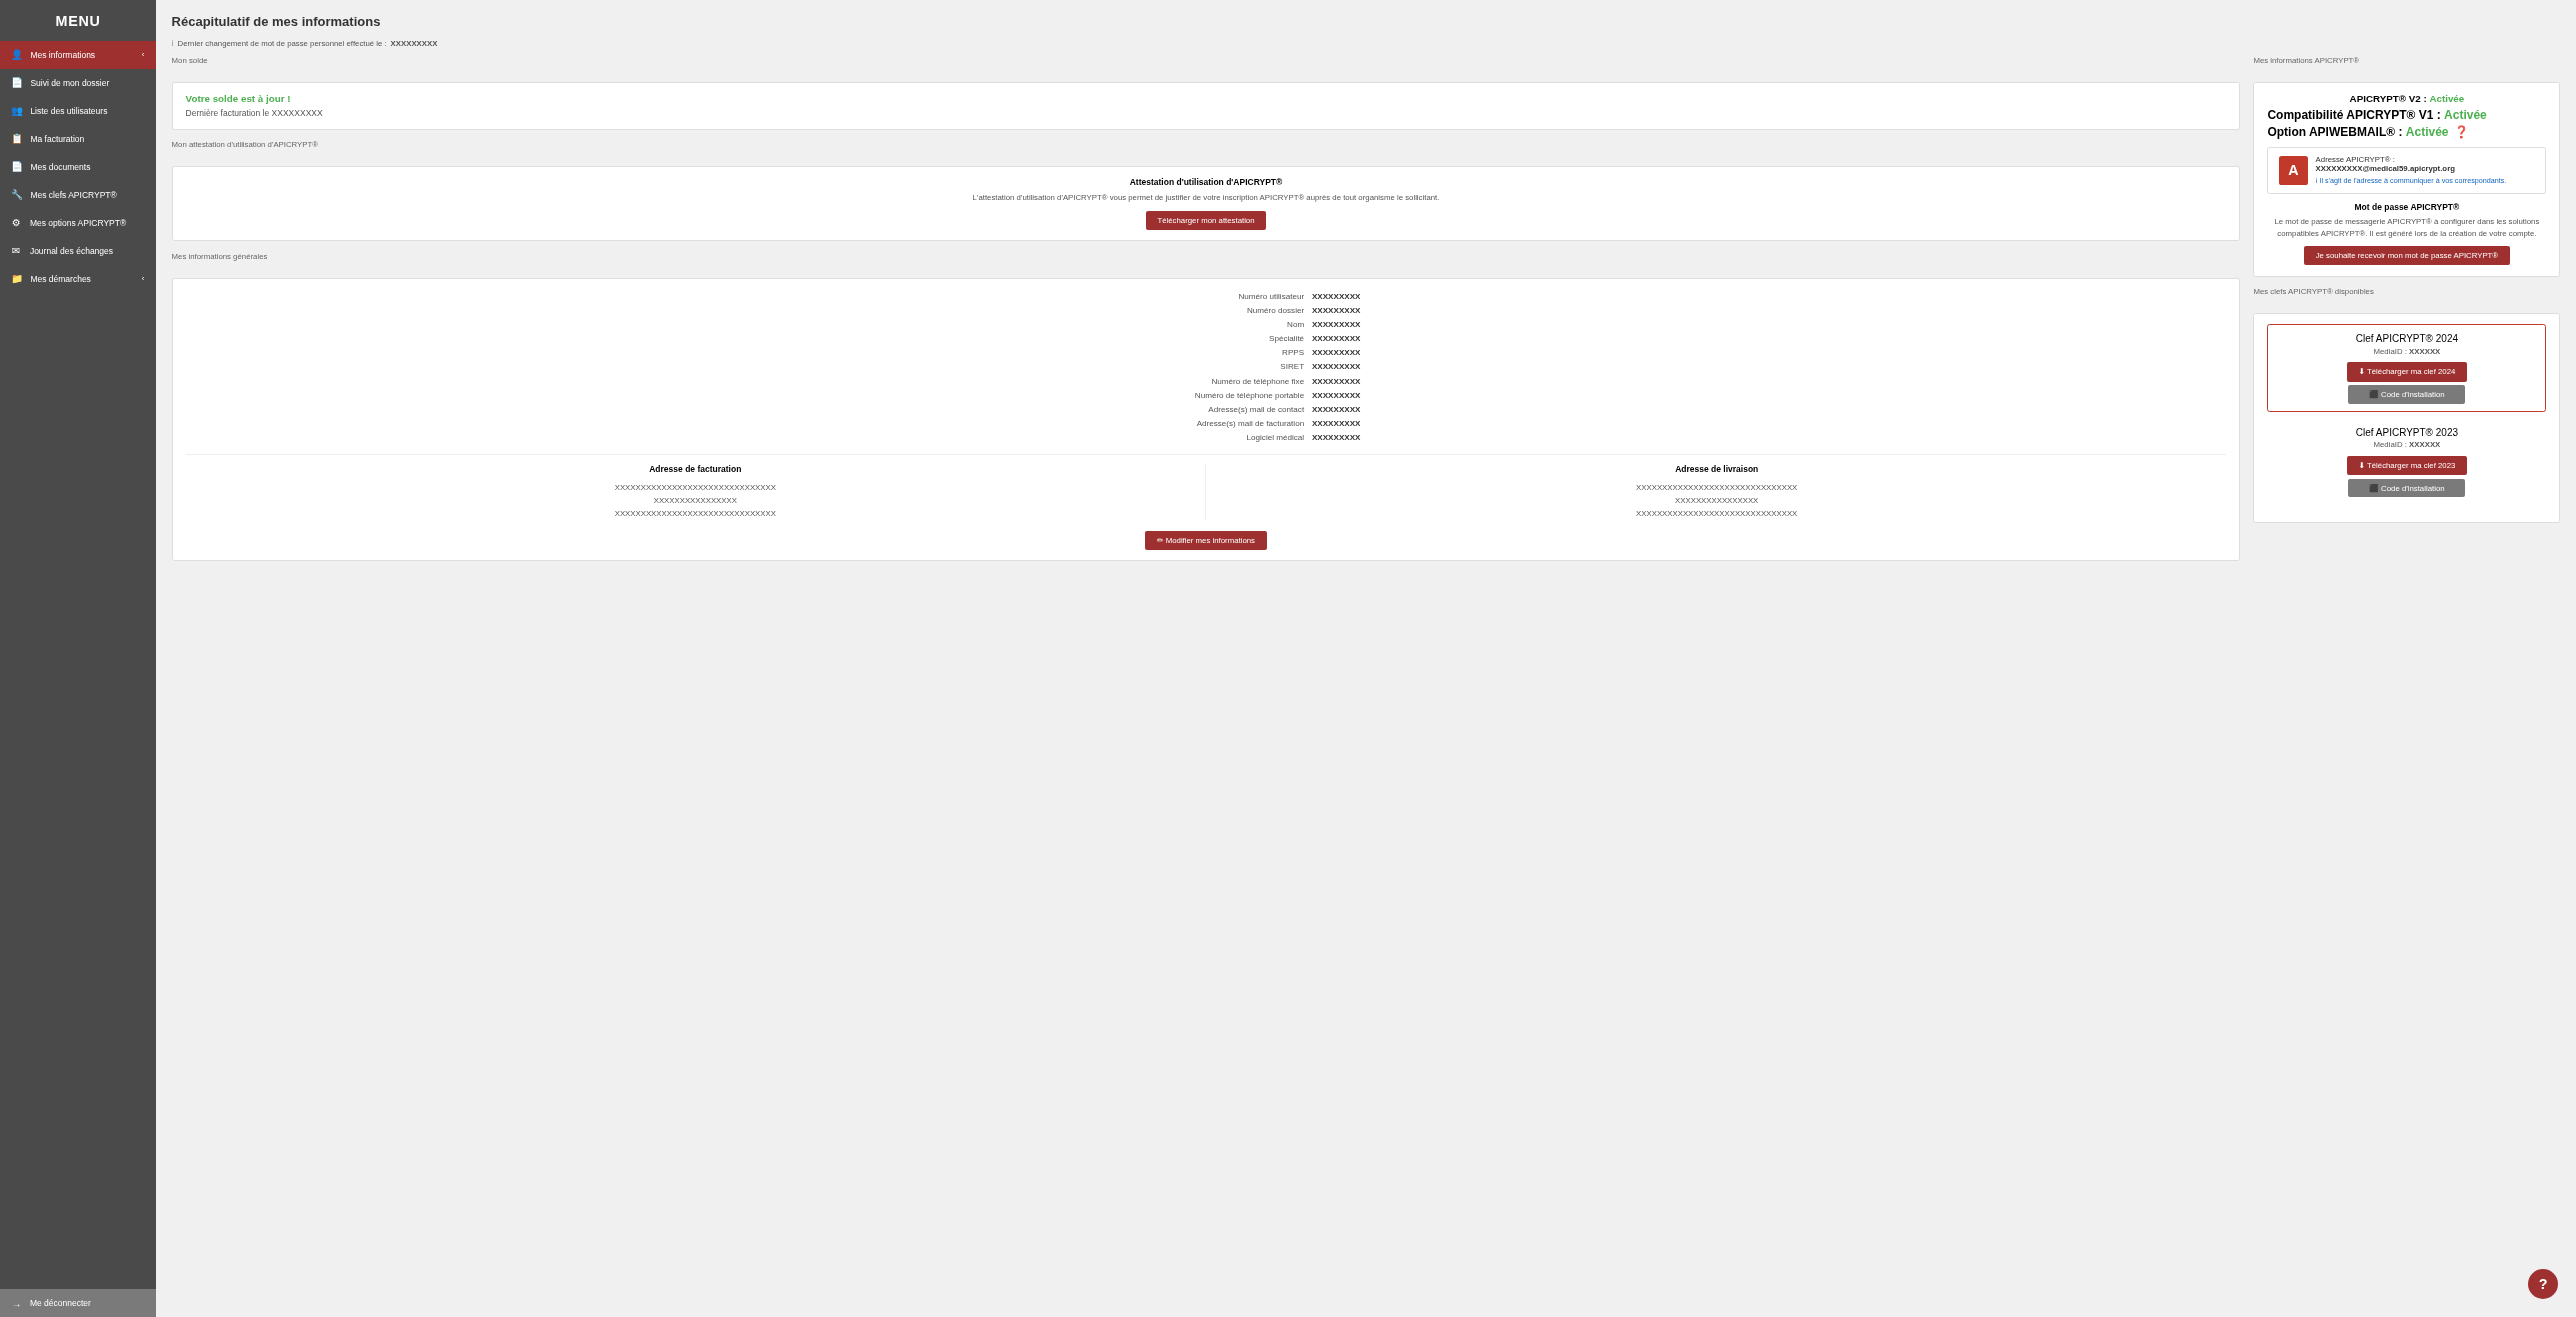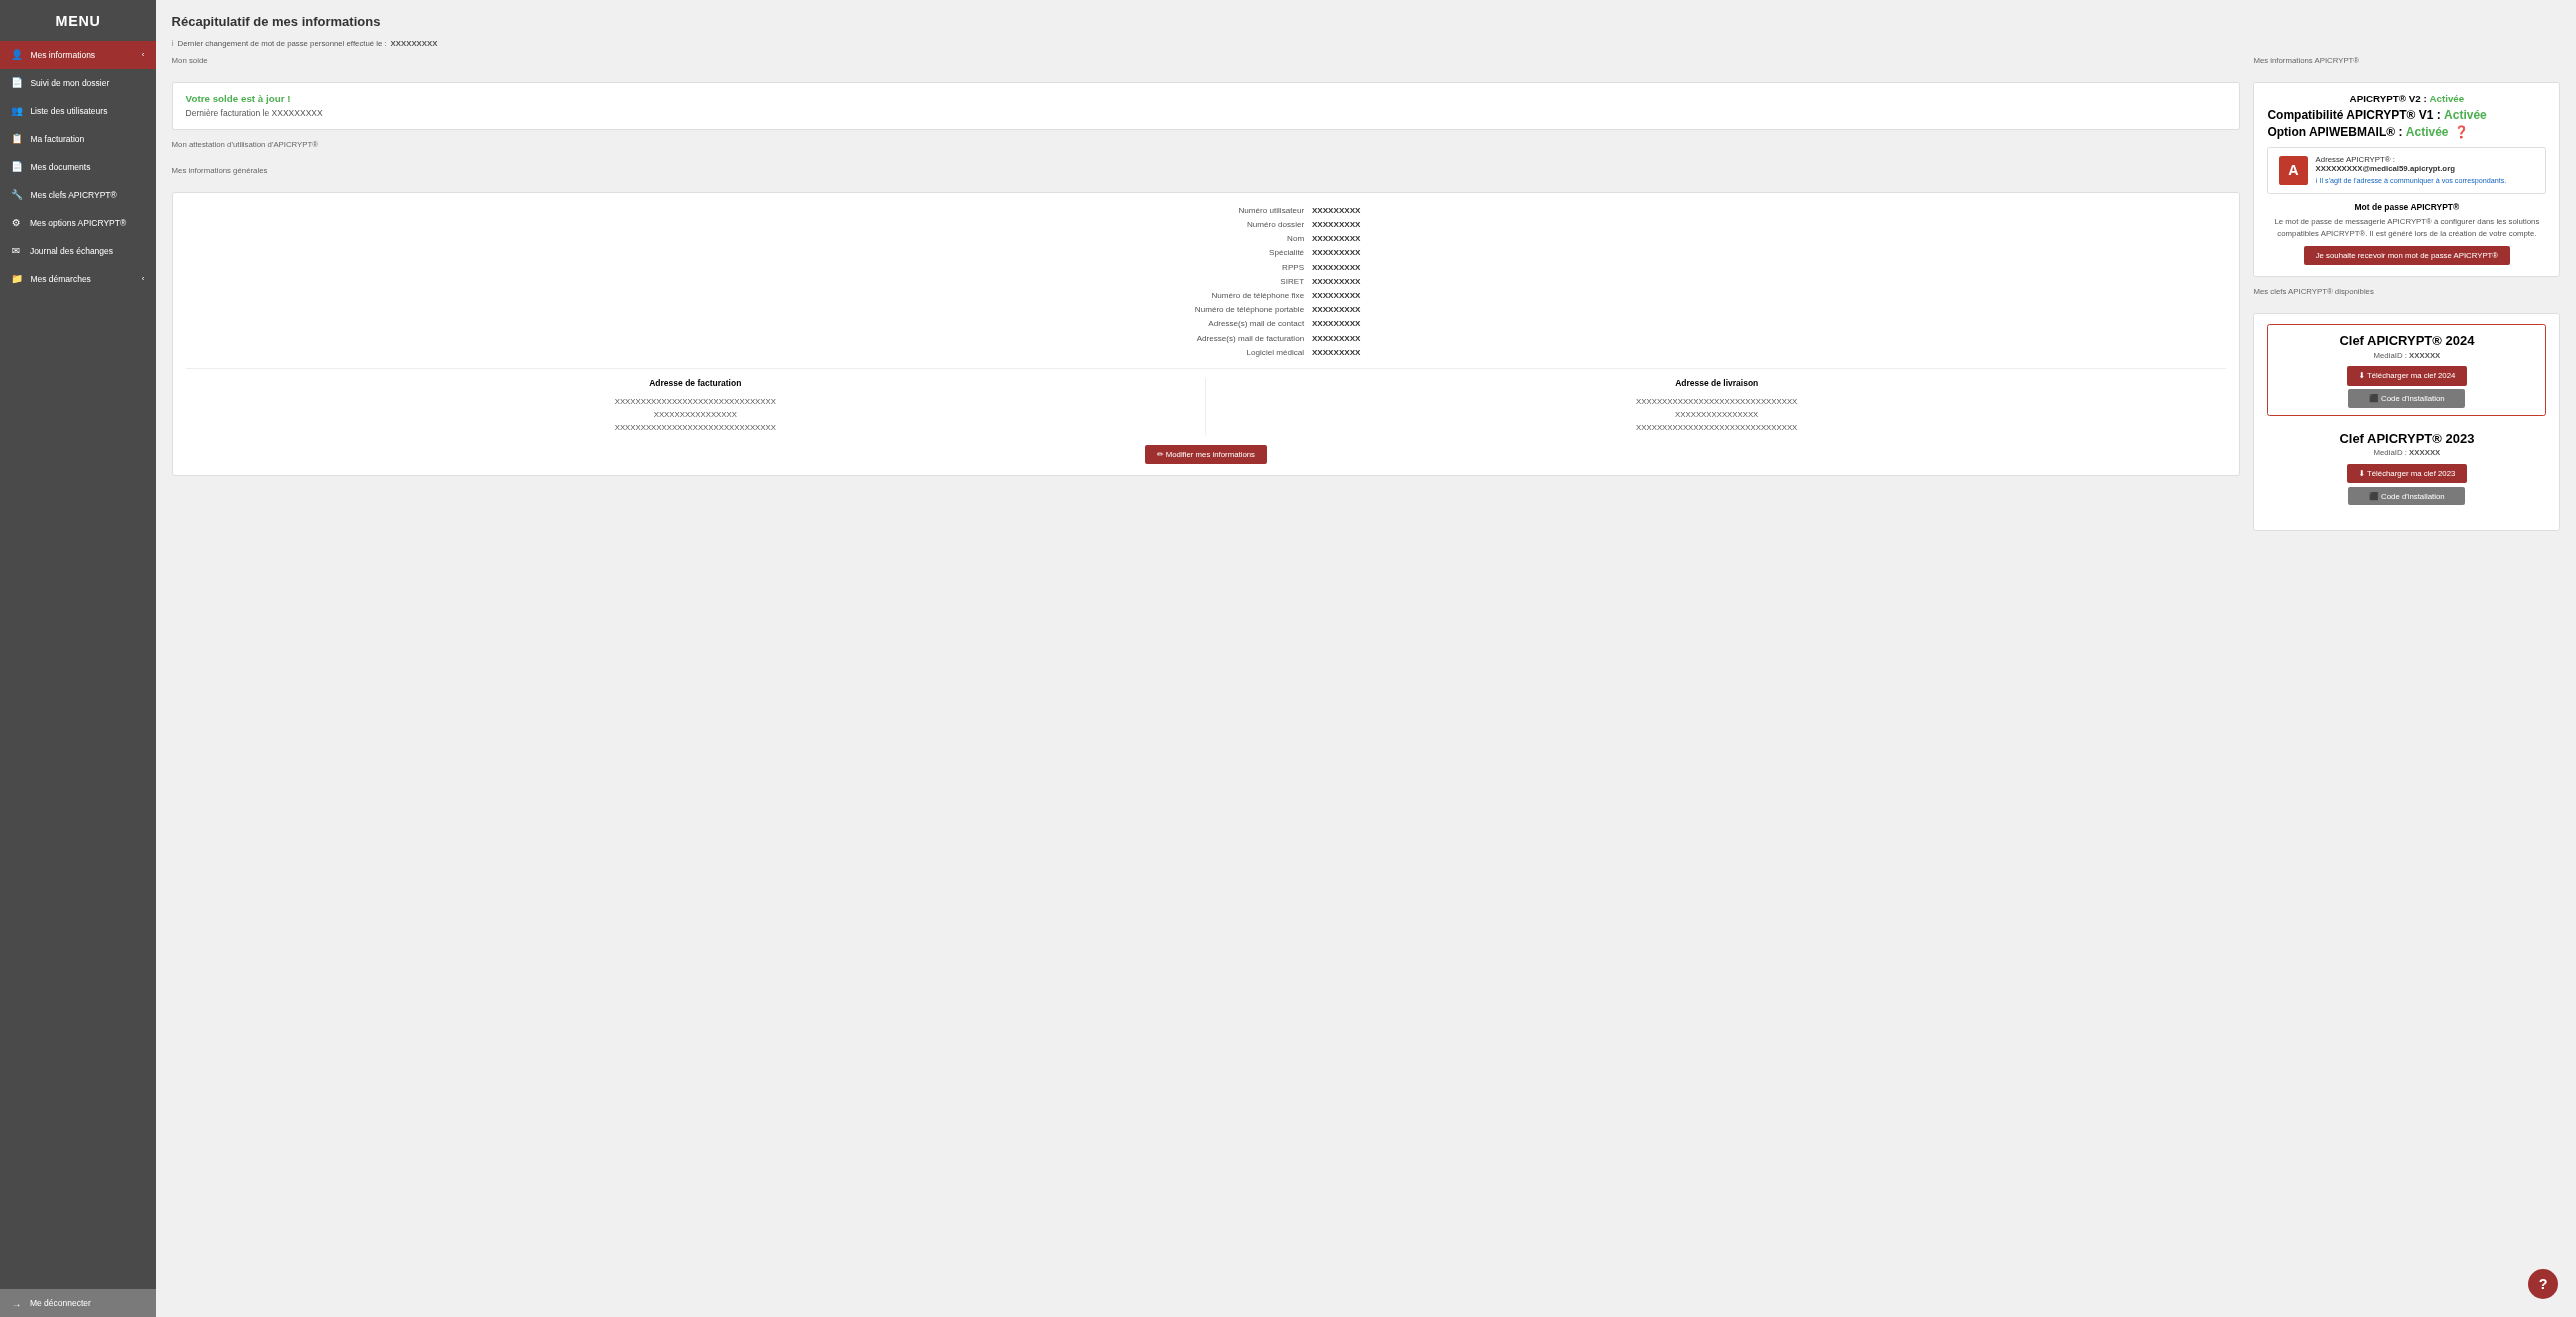--- a/index.html
+++ b/index.html
@@ -164,21 +164,21 @@
       text-align: center;
       padding: 7.8px;
       margin-bottom: 6.5px;
     }
     .clef-block.highlighted {
       border: 1.3px solid #c0392b;
       border-radius: 2.6px;
       padding: 7.8px;
       margin-bottom: 6.5px;
     }
-    .clef-title { font-weight: bold; font-size: 13px; margin-bottom: 2.6px; }
+    .clef-title { font-weight: normal; font-size: 10px; margin-bottom: 2.6px; }
     .clef-media { font-size: 7.8px; color: #555; margin-bottom: 6.5px; }
     .clef-btns { display: flex; flex-direction: column; gap: 3.9px; align-items: center; }
     .btn-grey {
       background: #7a7a7a;
       color: #fff;
       border: none;
       border-radius: 2px;
       padding: 4.6px 10.4px;
       font-size: 7.8px;
       cursor: pointer;
@@ -278,20 +278,25 @@
       <div class="card-section-title section-header-label">Mon solde</div>
       <div class="card balance-card">
         <div class="balance-ok">Votre solde est à jour !</div>
         <div class="balance-date">
           <span>Dernière facturation le</span>
           <span>XXXXXXXXX</span>
         </div>
       </div>
 
       <div class="card-section-title section-header-label">Mon attestation d'utilisation d'APICRYPT®</div>
+      <div class="card attestation-card">
+        <div class="attestation-title">Attestation d'utilisation d'APICRYPT®</div>
+        <div class="attestation-desc">L'attestation d'utilisation d'APICRYPT® vous permet de justifier de votre inscription APICRYPT® auprès de tout organisme le sollicitant.</div>
+        <button class="btn-red">Télécharger mon attestation</button>
+      </div>
 
       <div class="card-section-title section-header-label">Mes informations générales</div>
       <div class="card">
         <table class="info-table">
           <tbody id="info-table-body">
               <tr>
                 <td>Numéro utilisateur</td>
                 <td>XXXXXXXXX</td>
               </tr>
               <tr>

